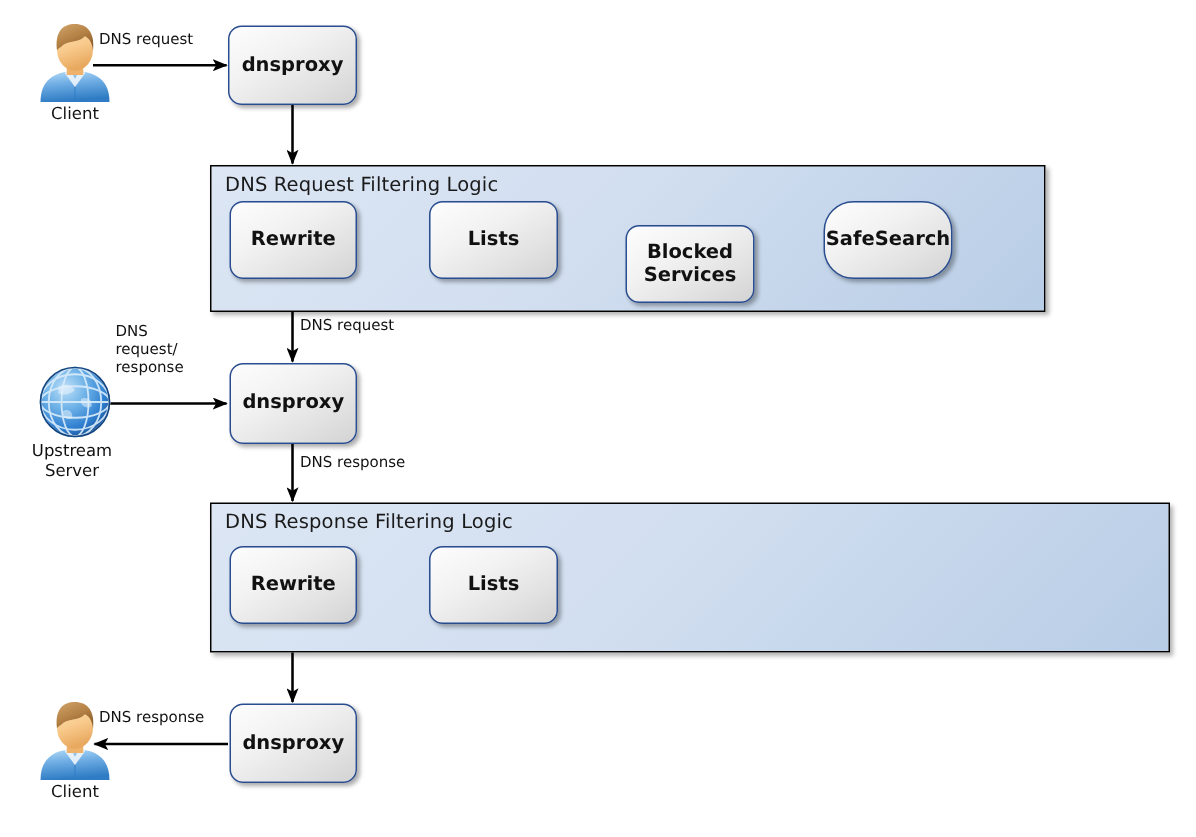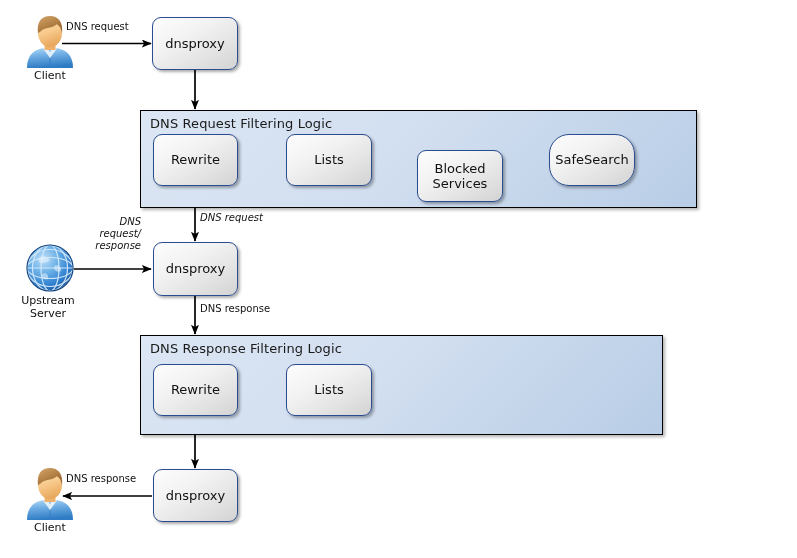--- a/index.html
+++ b/index.html
@@ -47,31 +47,31 @@
     box-shadow: 2px 2px 3px rgba(0,0,0,0.33);
     display: flex;
     align-items: center;
     justify-content: center;
     text-align: center;
     font-size: 13px;
     color: #111111;
     line-height: 1.18;
     padding: 2px;
   }
-  .node span { display: block; white-space: pre-line; }
+  .node span { display: block; white-space: pre-line; font-weight: bold; }
 
   
   .edge-label {
     position: absolute;
     font-size: 10px;
     color: #111111;
     white-space: pre-line;
     line-height: 1.18;
   }
-  .edge-label.center { text-align: right; font-style: italic; }
+  .edge-label.center { text-align: left; }
 
   
   .actor-label {
     position: absolute;
     font-size: 11px;
     color: #111111;
     text-align: center;
     line-height: 1.18;
     white-space: pre-line;
     width: 96px;
@@ -222,21 +222,21 @@
   <div class="edge-label center" style="left:77px; top:216px; width:64px;">DNS
 request/
 response</div>
 
   <div class="node" style="left:153px; top:242px; width:85px; height:54px;">
     <span>dnsproxy</span>
   </div>
 
   <div class="edge-label" style="left:200px; top:303px;">DNS response</div>
 
-  <div class="group-box" style="left:140px; top:335px; width:523px; height:100px;">
+  <div class="group-box" style="left:140px; top:335px; width:640px; height:100px;">
     <div class="group-title">DNS Response Filtering Logic</div>
   </div>
 
   <div class="node" style="left:153px; top:364px; width:85px; height:52px;">
     <span>Rewrite</span>
   </div>
   <div class="node" style="left:286px; top:364px; width:86px; height:52px;">
     <span>Lists</span>
   </div>
 

